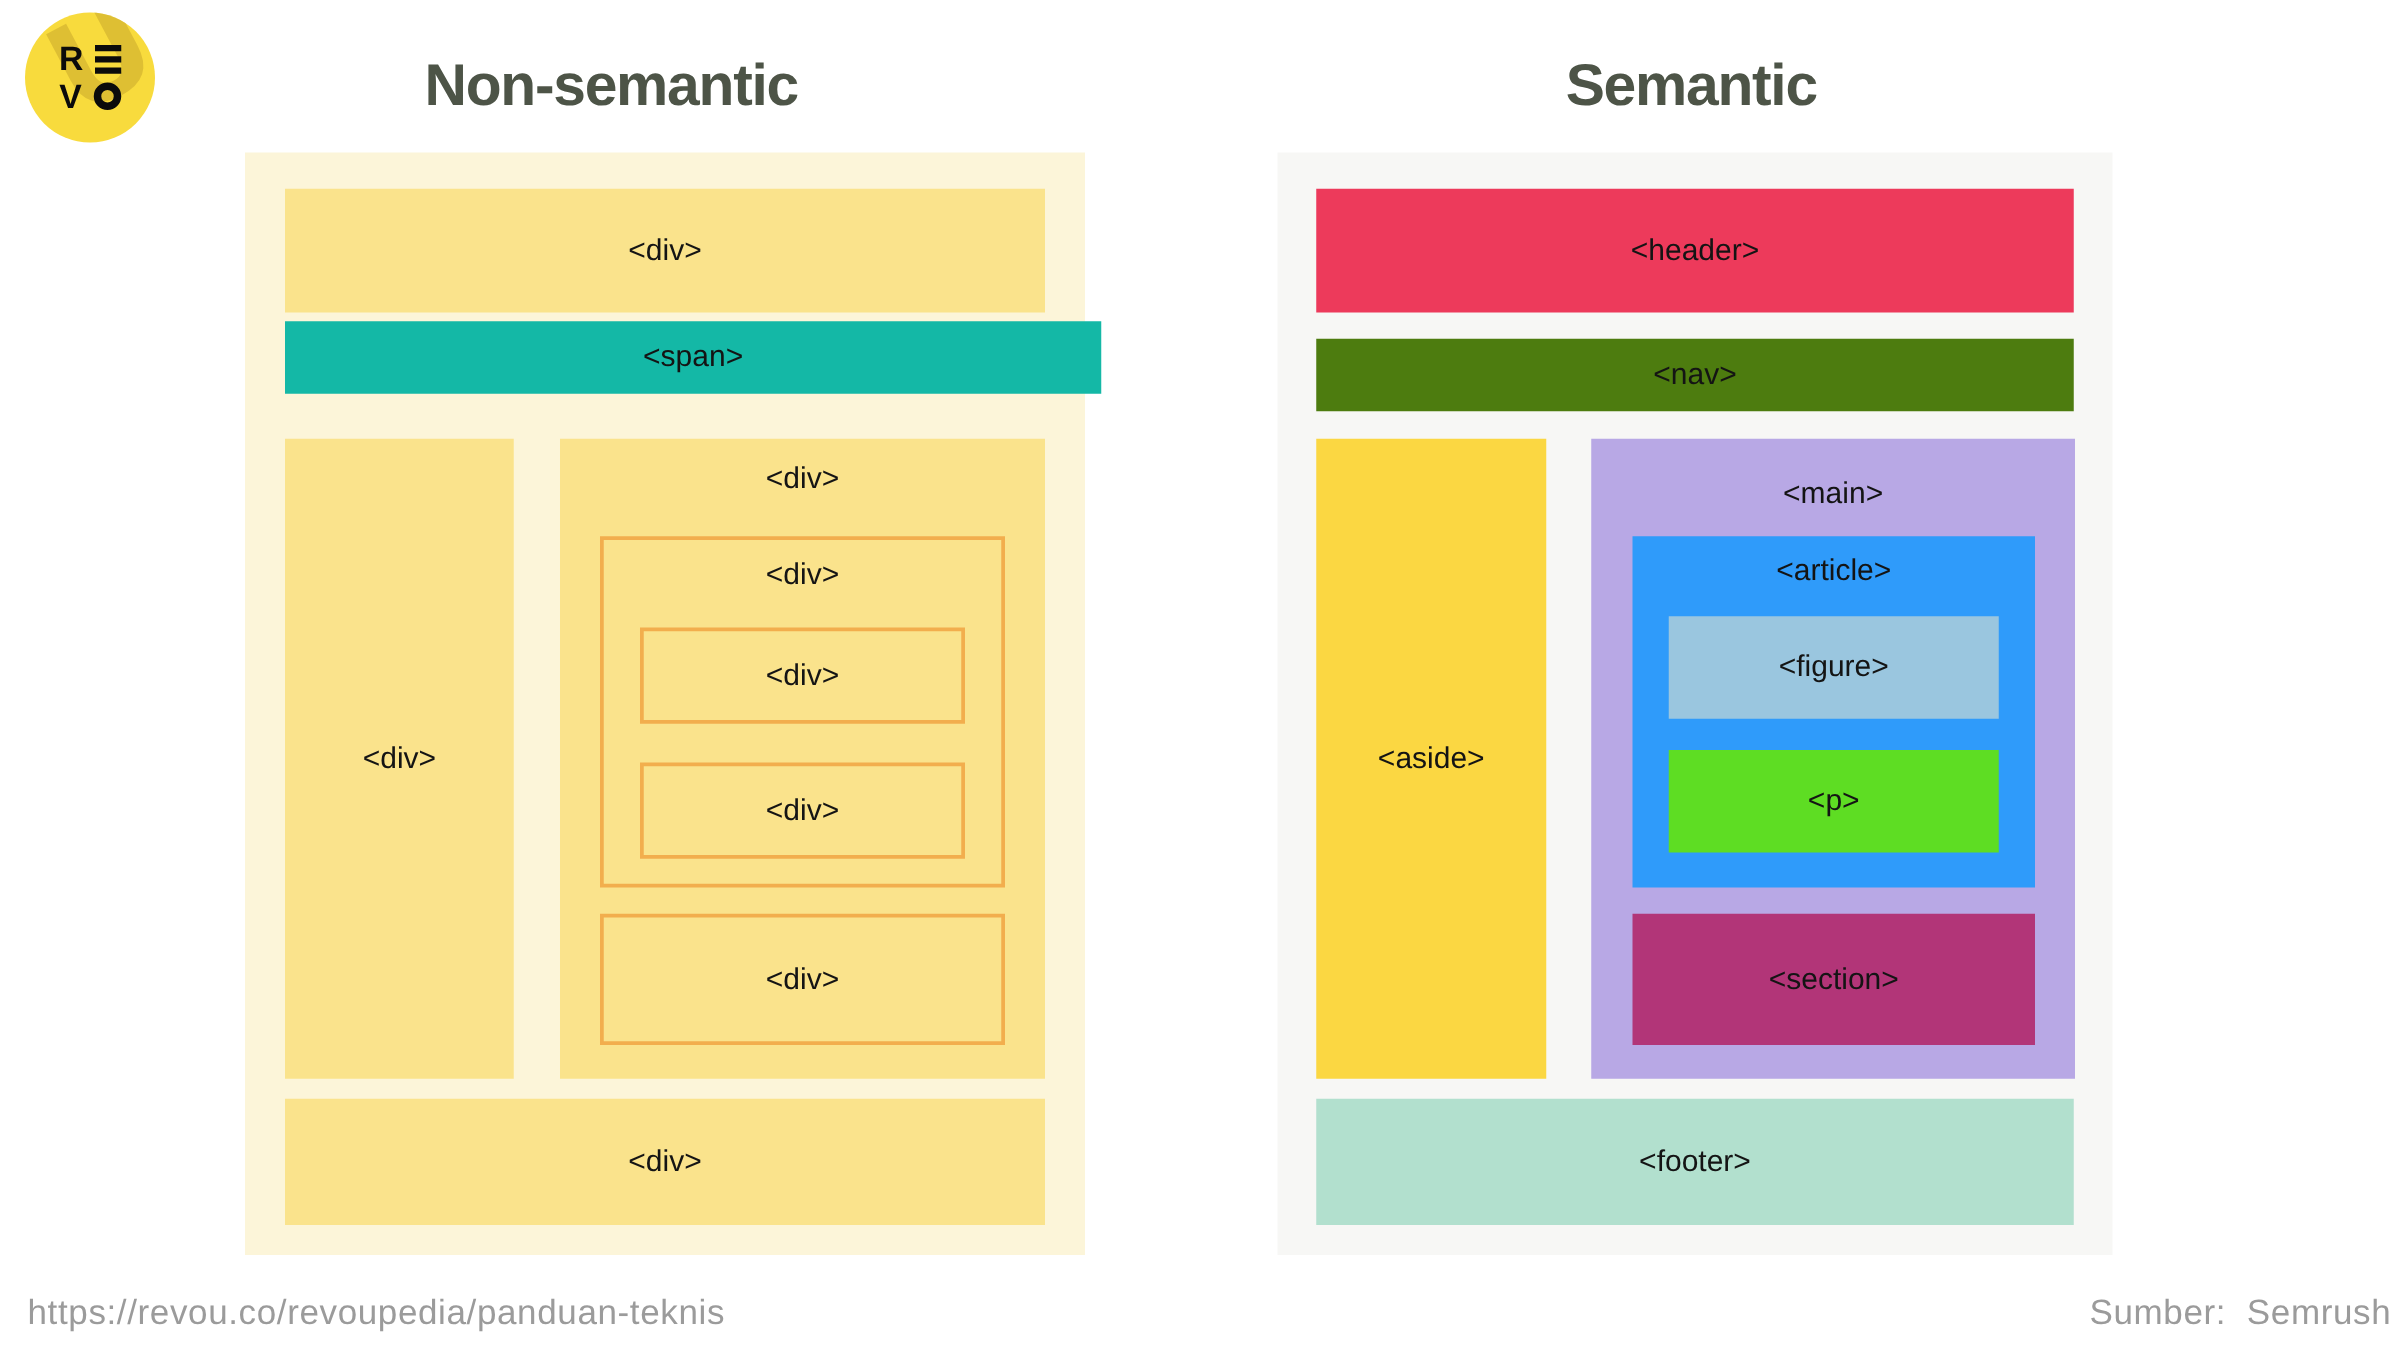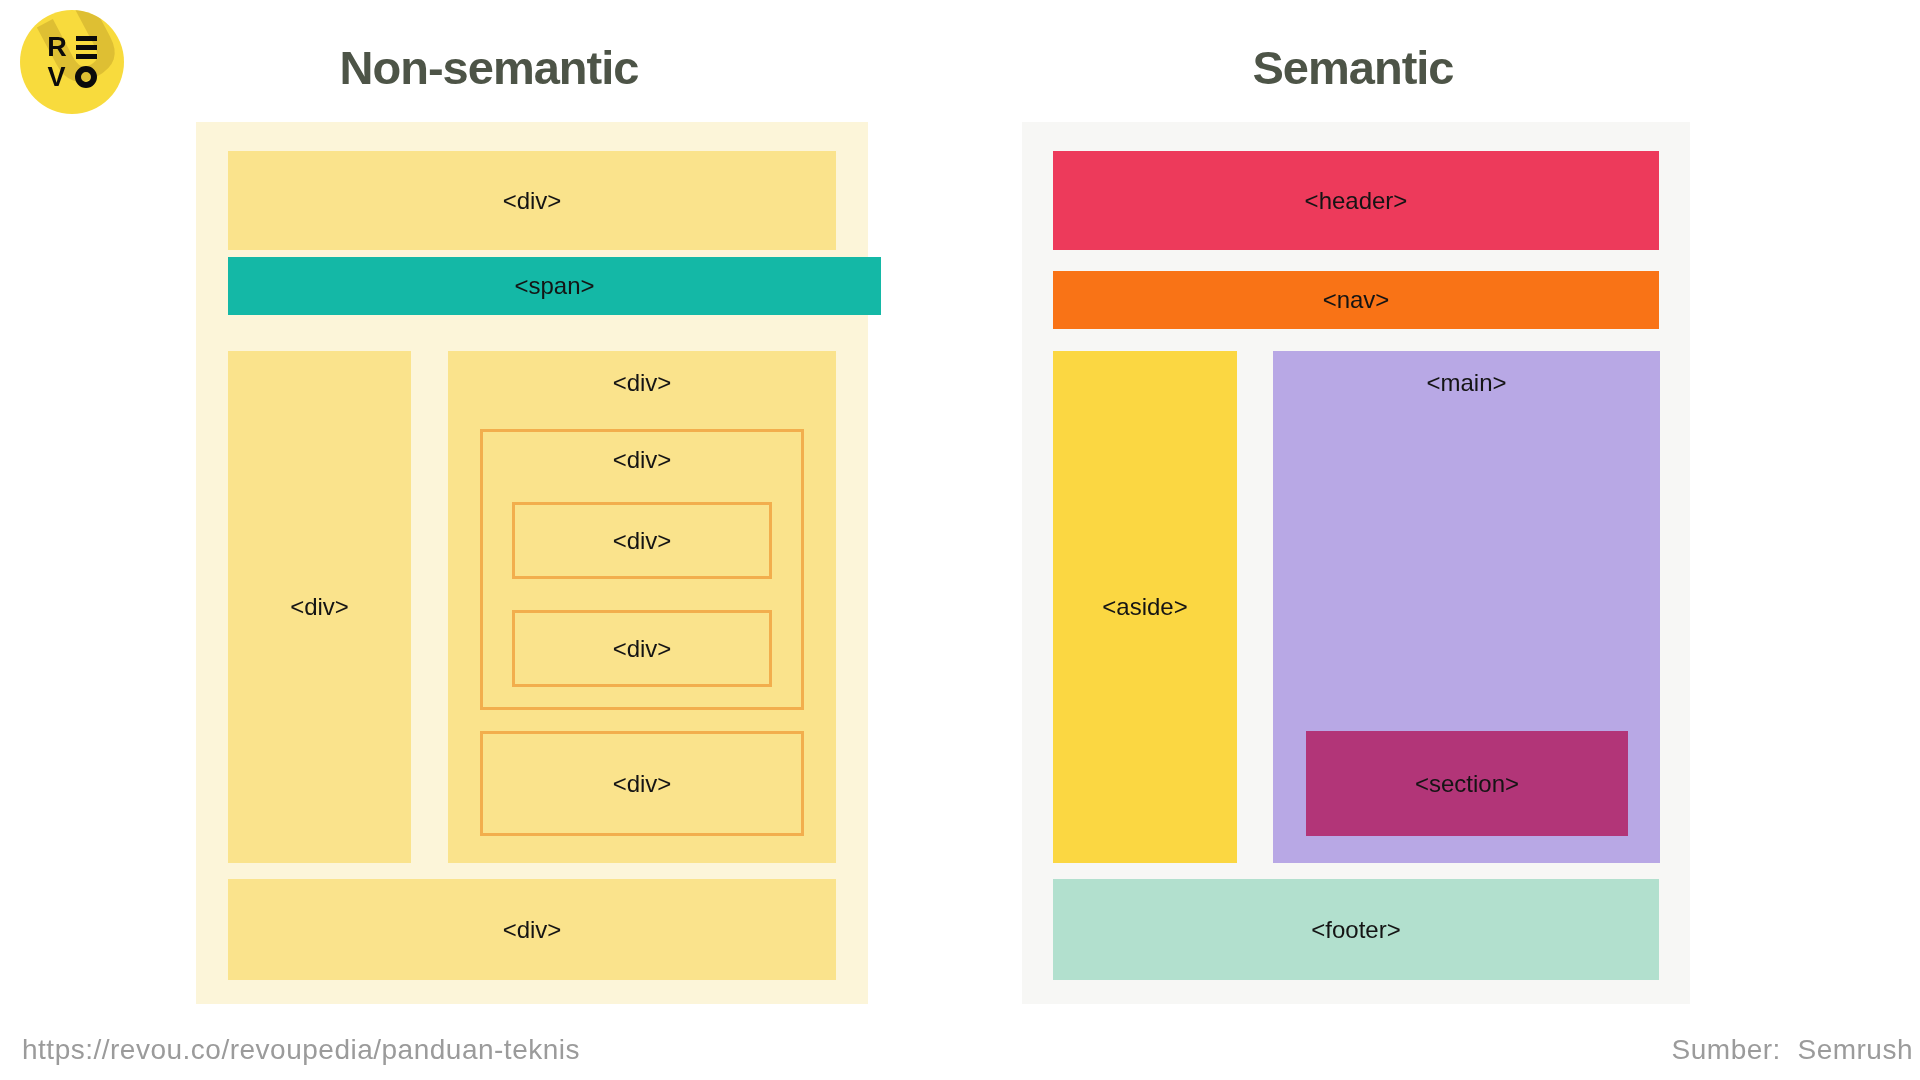--- a/index.html
+++ b/index.html
@@ -63,23 +63,23 @@
   .l-col-right .tag { display:block; margin:0 auto; }
   .obox { border:3px solid #F2AE4D; position:absolute; }
   .box1 { left:32px; top:78px;  width:324px; height:281px; }
   .box1 .tag-top { margin-top:16px; }
   .boxA { left:29px; top:70px;  width:260px; height:77px; }
   .boxB { left:29px; top:178px; width:260px; height:77px; }
   .box2 { left:32px; top:380px; width:324px; height:105px; }
 
   
   .r-header { left:31px; top:29px;  width:606px; height:99px; background:#ED3A5B; }
-  .r-nav    { left:31px; top:149px; width:606px; height:58px; background:#f97316; }
+  .r-nav    { left:31px; top:149px; width:606px; height:58px; background:#4d7c0f; }
   .r-aside  { left:31px; top:229px; width:184px; height:512px; background:#FBD742; }
-  .r-main   { left:251px; top:229px; width:387px; height:512px; background:#B8A8E5; padding-top:20px; }
+  .r-main   { left:251px; top:229px; width:387px; height:512px; background:#B8A8E5; padding-top:32px; }
   .r-main .tag { display:block; margin:0 auto; }
   .r-article { position:absolute; left:33px; top:78px; width:322px; height:281px; background:#2F9BFA; padding-top:16px; }
   .r-figure  { position:absolute; left:29px; top:64px;  width:264px; height:82px; background:#9AC6DF; }
   .r-p       { position:absolute; left:29px; top:171px; width:264px; height:82px; background:#5EDD23; }
   .r-section { position:absolute; left:33px; top:380px; width:322px; height:105px; background:#B23578; }
   .r-footer  { left:31px; top:757px; width:606px; height:101px; background:#B2E0CE; }
 
   
   .credit {
     position:absolute; top:1034px; font-size:28px; 
@@ -149,20 +149,29 @@
       <span class="tag">&lt;header&gt;</span>
     </div>
     <div class="r-nav centered">
       <span class="tag">&lt;nav&gt;</span>
     </div>
     <div class="r-aside centered">
       <span class="tag">&lt;aside&gt;</span>
     </div>
     <div class="r-main">
       <span class="tag">&lt;main&gt;</span>
+      <div class="r-article">
+        <span class="tag" style="display:block;">&lt;article&gt;</span>
+        <div class="r-figure centered">
+          <span class="tag">&lt;figure&gt;</span>
+        </div>
+        <div class="r-p centered">
+          <span class="tag">&lt;p&gt;</span>
+        </div>
+      </div>
       <div class="r-section centered">
         <span class="tag">&lt;section&gt;</span>
       </div>
     </div>
     <div class="r-footer centered">
       <span class="tag">&lt;footer&gt;</span>
     </div>
   </div>
 
   <div class="credit credit-left">https://revou.co/revoupedia/panduan-teknis</div>

